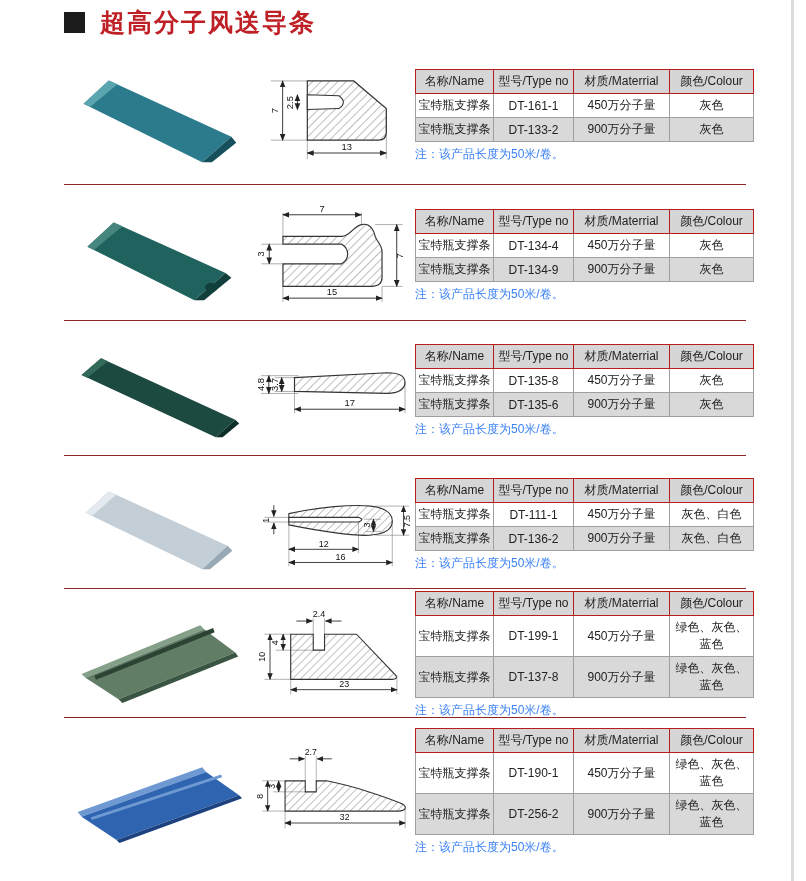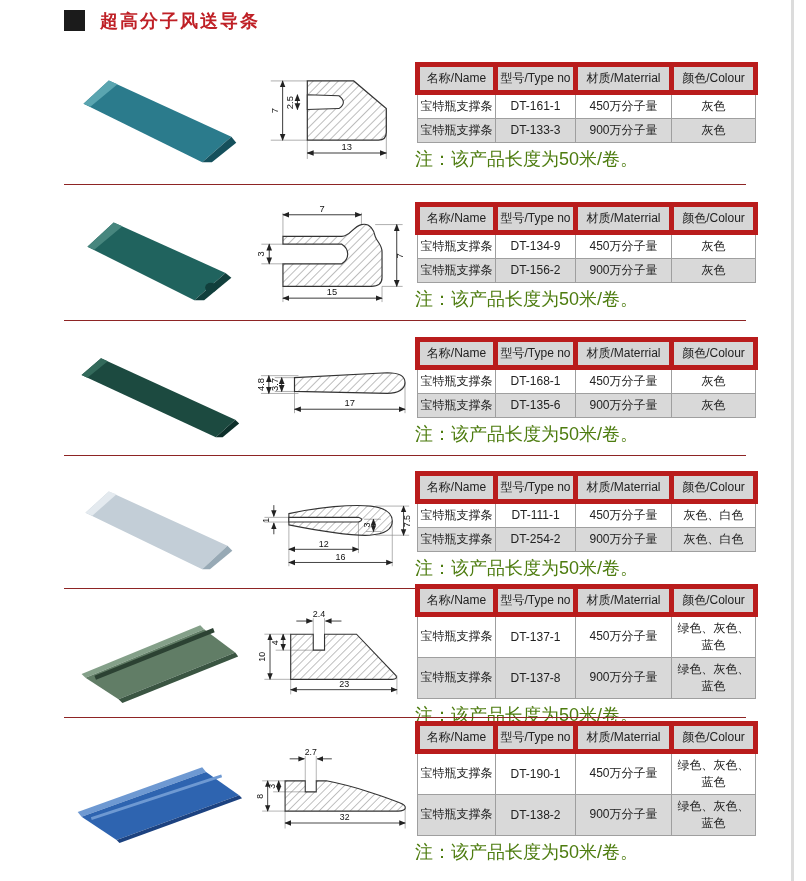--- a/index.html
+++ b/index.html
@@ -3,30 +3,30 @@
 <meta charset="utf-8">
 <style>
   html,body{margin:0;padding:0;}
   body{
     width:806px;height:881px;position:relative;background:#ffffff;
     font-family:"Liberation Sans","DejaVu Sans",sans-serif;overflow:hidden;color:#1a1a1a;
   }
   .page-rule{position:absolute;top:0;bottom:0;right:12px;width:3px;background:#dcdcdc;}
   .header{position:absolute;top:10px;left:64px;display:flex;align-items:center;gap:15px;}
   .bullet{width:21px;height:21px;background:#1b1b1b;flex:0 0 21px;}
-  .title{margin:0;font-size:18px;font-weight:bold;color:#bf2026;letter-spacing:2px;line-height:1;}
+  .title{margin:0;font-size:25px;font-weight:bold;color:#bf2026;letter-spacing:2px;line-height:1;}
   .section{position:absolute;left:58px;width:692px;display:flex;align-items:center;}
   .photo{flex:0 0 195px;width:195px;}
   .diagram{flex:0 0 162px;width:162px;}
   .tablewrap{margin-left:auto;width:340px;}
   table.spec{width:338px;border-collapse:collapse;table-layout:fixed;font-size:12px;}
-  table.spec th{background:#d6d6d6;font-weight:normal;border:5px solid #b91c1c;padding:3px 0;color:#222;}
+  table.spec th{background:#d6d6d6;font-weight:normal;border:1px solid #b91c1c;padding:3px 0;color:#222;}
   table.spec td{border:1px solid #9f9f9f;text-align:center;padding:3px 1px;color:#222;background:#fff;}
   table.spec tr.alt td{background:#d9d9d9;}
-  .note{font-size:18px;margin-top:4px;color:#4d7c0f;}
+  .note{font-size:12px;margin-top:4px;color:#3b82f6;}
   .divider{position:absolute;left:64px;width:682px;height:0;border-top:1.5px solid #8e2424;}
   
   .bd{stroke:#333;stroke-width:1.2;}
   .sl{fill:#fff;stroke:#333;stroke-width:1.1;}
   .el{stroke:#8a8a8a;stroke-width:0.7;}
   .dl{stroke:#222;stroke-width:0.9;fill:none;}
   .dim{font-size:9.5px;fill:#111;}
 </style>
 </head>
 <body>
@@ -92,21 +92,21 @@
         </thead>
       <tbody>
         <tr>
           <td>宝特瓶支撑条</td>
           <td>DT-161-1</td>
           <td>450万分子量</td>
           <td>灰色</td>
         </tr>
         <tr class="alt">
           <td>宝特瓶支撑条</td>
-          <td>DT-133-3</td>
+          <td>DT-133-2</td>
           <td>900万分子量</td>
           <td>灰色</td>
         </tr>
       </tbody>
     </table>
     <div class="note">注：该产品长度为50米/卷。</div>
   </div>
 </div>
 <div class="divider" style="top:184px;"></div>
 
@@ -164,27 +164,27 @@
           <tr>
         <th>名称/Name</th>
         <th>型号/Type no</th>
         <th>材质/Materrial</th>
         <th>颜色/Colour</th>
       </tr>
         </thead>
       <tbody>
         <tr>
           <td>宝特瓶支撑条</td>
-          <td>DT-134-9</td>
+          <td>DT-134-4</td>
           <td>450万分子量</td>
           <td>灰色</td>
         </tr>
         <tr class="alt">
           <td>宝特瓶支撑条</td>
-          <td>DT-156-2</td>
+          <td>DT-134-9</td>
           <td>900万分子量</td>
           <td>灰色</td>
         </tr>
       </tbody>
     </table>
     <div class="note">注：该产品长度为50米/卷。</div>
   </div>
 </div>
 <div class="divider" style="top:320px;"></div>
 
@@ -237,21 +237,21 @@
           <tr>
         <th>名称/Name</th>
         <th>型号/Type no</th>
         <th>材质/Materrial</th>
         <th>颜色/Colour</th>
       </tr>
         </thead>
       <tbody>
         <tr>
           <td>宝特瓶支撑条</td>
-          <td>DT-168-1</td>
+          <td>DT-135-8</td>
           <td>450万分子量</td>
           <td>灰色</td>
         </tr>
         <tr class="alt">
           <td>宝特瓶支撑条</td>
           <td>DT-135-6</td>
           <td>900万分子量</td>
           <td>灰色</td>
         </tr>
       </tbody>
@@ -325,21 +325,21 @@
         </thead>
       <tbody>
         <tr>
           <td>宝特瓶支撑条</td>
           <td>DT-111-1</td>
           <td>450万分子量</td>
           <td>灰色、白色</td>
         </tr>
         <tr class="alt">
           <td>宝特瓶支撑条</td>
-          <td>DT-254-2</td>
+          <td>DT-136-2</td>
           <td>900万分子量</td>
           <td>灰色、白色</td>
         </tr>
       </tbody>
     </table>
     <div class="note">注：该产品长度为50米/卷。</div>
   </div>
 </div>
 <div class="divider" style="top:588px;"></div>
 
@@ -397,21 +397,21 @@
           <tr>
         <th>名称/Name</th>
         <th>型号/Type no</th>
         <th>材质/Materrial</th>
         <th>颜色/Colour</th>
       </tr>
         </thead>
       <tbody>
         <tr>
           <td>宝特瓶支撑条</td>
-          <td>DT-137-1</td>
+          <td>DT-199-1</td>
           <td>450万分子量</td>
           <td>绿色、灰色、蓝色</td>
         </tr>
         <tr class="alt">
           <td>宝特瓶支撑条</td>
           <td>DT-137-8</td>
           <td>900万分子量</td>
           <td>绿色、灰色、蓝色</td>
         </tr>
       </tbody>
@@ -481,21 +481,21 @@
         </thead>
       <tbody>
         <tr>
           <td>宝特瓶支撑条</td>
           <td>DT-190-1</td>
           <td>450万分子量</td>
           <td>绿色、灰色、蓝色</td>
         </tr>
         <tr class="alt">
           <td>宝特瓶支撑条</td>
-          <td>DT-138-2</td>
+          <td>DT-256-2</td>
           <td>900万分子量</td>
           <td>绿色、灰色、蓝色</td>
         </tr>
       </tbody>
     </table>
     <div class="note">注：该产品长度为50米/卷。</div>
   </div>
 </div>
 
 </body></html>

